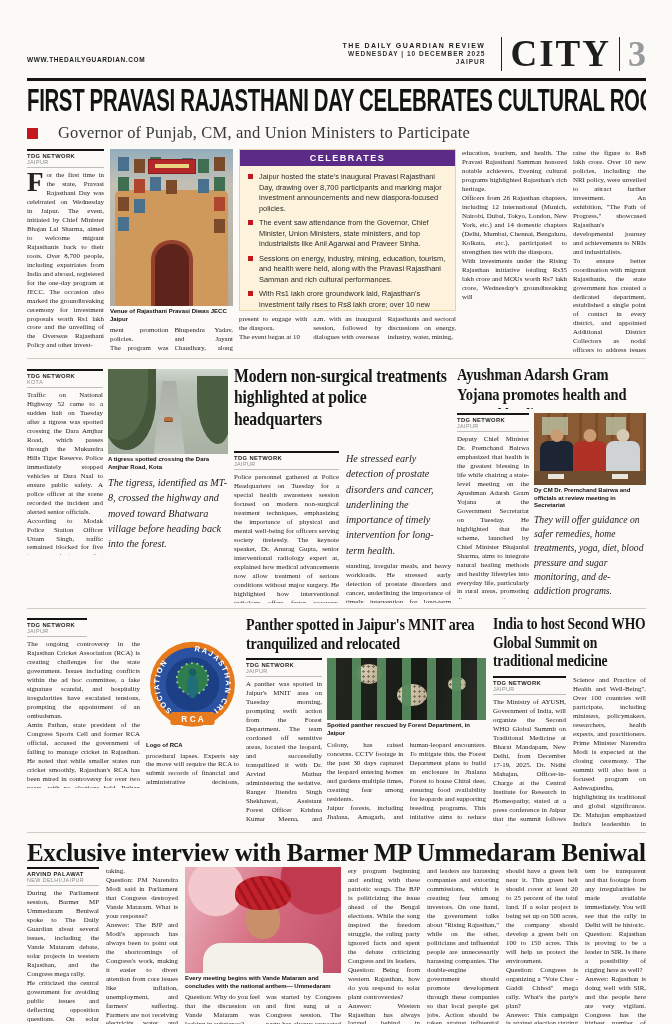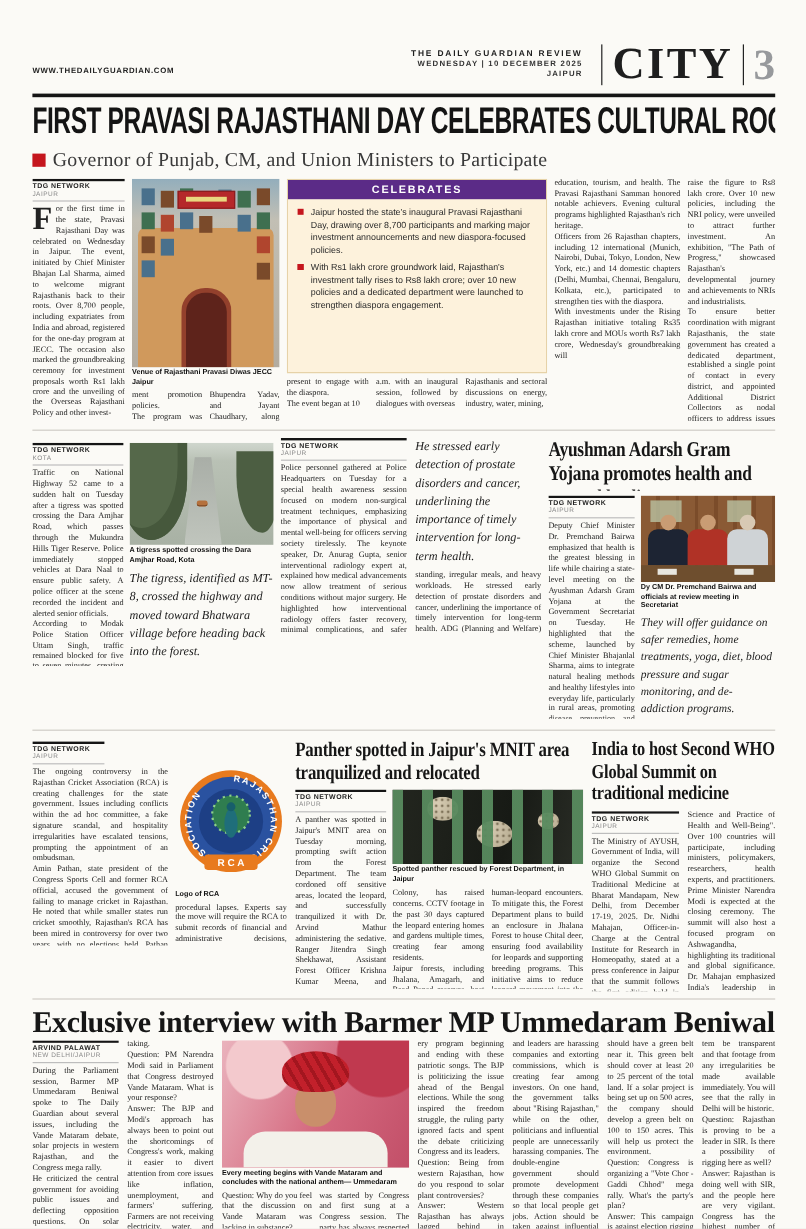--- a/index.html
+++ b/index.html
@@ -16,21 +16,21 @@
   .city{font-family:"Liberation Serif",serif;font-size:37px;font-weight:bold;letter-spacing:2px;line-height:34px;}
   .pageno{font-family:"Liberation Serif",serif;font-size:36px;font-weight:bold;color:#97999c;line-height:34px;}
   .url{position:absolute;left:27px;top:56px;font-size:6.5px;font-weight:bold;letter-spacing:.6px;font-family:"Liberation Sans",sans-serif;color:#222;}
   .toprule{height:3px;background:#151515;margin-top:4px;}
 
   
   .mainhl-wrap{overflow:hidden;margin-top:3px;height:36px;}
   .mainhl{font-family:"Liberation Sans",sans-serif;font-weight:bold;font-size:31px;line-height:34px;
           white-space:nowrap;display:inline-block;width:152%;transform:scaleX(.658);transform-origin:left center;
           letter-spacing:-.5px;color:#141414;}
-  .subhead{display:flex;align-items:center;gap:6px;margin:3px 0 6px 0;}
+  .subhead{display:flex;align-items:center;gap:20px;margin:3px 0 6px 0;}
   .redsq{width:11px;height:11px;background:#c5161d;flex:0 0 auto;}
   .subhead-t{font-size:16.5px;color:#3a3a3a;letter-spacing:.2px;}
 
   
   .byline{margin-bottom:3px;}
   .byline .bar{width:100%;height:2px;background:#151515;margin-bottom:2px;}
   .byline .net{font-family:"Liberation Sans",sans-serif;font-size:5.8px;font-weight:bold;letter-spacing:.4px;}
   .byline .city2{font-family:"Liberation Sans",sans-serif;font-size:5.4px;color:#8a8a8a;letter-spacing:.4px;}
   .byline .thin{height:1px;background:#bdbdbd;margin-top:2px;}
   .body-t{font-size:6.9px;line-height:1.3;text-align:justify;white-space:pre-line;color:#222;}
@@ -156,21 +156,22 @@
         <div class="body-t col" style="height:38px">ment promotion policies.
 The program was attended by Rajasthan Governor Haribhau Bagde, Punjab Governor Gulab Chand Kataria, CM Bhajan Lal Sharma, Union Ministers including Piyush Goyal, Manohar Lal,</div>
         <div class="body-t col" style="height:38px">Bhupendra Yadav, and Jayant Chaudhary, along with State Ministers like Colonel Rajyavardhan Rathore. Leading industrialists such as Vedanta Group Chairman Anil Agarwal and Tata Power CEO Praveer Sinha were</div>
       </div>
     </div>
     <div class="col">
       <div class="hc-box">
         <div class="hc-bar">CELEBRATES</div>
         <ul class="hc-list">
           <li><span class="bsq"></span><span>Jaipur hosted the state's inaugural Pravasi Rajasthani Day, drawing over 8,700 participants and marking major investment announcements and new diaspora-focused policies.</span></li>
-          <li><span class="bsq"></span></li>
+          <li><span class="bsq"></span><span>The event saw attendance from the Governor, Chief Minister, Union Ministers, state ministers, and top industrialists like Anil Agarwal and Praveer Sinha.</span></li>
+          <li><span class="bsq"></span><span>Sessions on energy, industry, mining, education, tourism, and health were held, along with the Pravasi Rajasthani Samman and rich cultural performances.</span></li>
           <li><span class="bsq"></span><span>With Rs1 lakh crore groundwork laid, Rajasthan's investment tally rises to Rs8 lakh crore; over 10 new policies and a dedicated department were launched to strengthen diaspora engagement.</span></li>
         </ul>
       </div>
       <div class="hc-under">
         <div class="body-t col" style="height:34px">present to engage with the diaspora.
 The event began at 10</div>
         <div class="body-t col" style="height:34px">a.m. with an inaugural session, followed by dialogues with overseas</div>
         <div class="body-t col" style="height:34px">Rajasthanis and sectoral discussions on energy, industry, water, mining,</div>
       </div>
     </div>
@@ -206,21 +207,22 @@
             <div class="tiger"></div>
           </div>
           <div class="cap">A tigress spotted crossing the Dara Amjhar Road, Kota</div>
           <div class="pq" style="margin:4px 0">The tigress, identified as MT-8, crossed the highway and moved toward Bhatwara village before heading back into the forest.</div>
 
         </div>
       </div>
     </div>
 
     <div class="col">
-      <div class="m-grid" style="margin-top:0">
+      <div style="height:66px;overflow:hidden"><span class="hl" style="font-size:19px">Modern non-surgical treatments highlighted at police headquarters</span></div>
+      <div class="m-grid" style="margin-top:20px">
         <div class="col" style="height:164px">
           <div class="byline">
               <div class="bar"></div>
             <div class="net">TDG NETWORK</div>
             <div class="city2">JAIPUR</div>
             <div class="thin"></div>
             </div>
           <div class="body-t">Police personnel gathered at Police Headquarters on Tuesday for a special health awareness session focused on modern non-surgical treatment techniques, emphasizing the importance of physical and mental well-being for officers serving society tirelessly. The keynote speaker, Dr. Anurag Gupta, senior interventional radiology expert at, explained how medical advancements now allow treatment of serious conditions without major surgery. He highlighted how interventional radiology offers faster recovery, minimal complications, and safer outcomes, making it ideal for officers with demanding schedules.
 Dr. Gupta also addressed varicose veins, a common problem among police personnel due to prolonged</div>
         </div>

